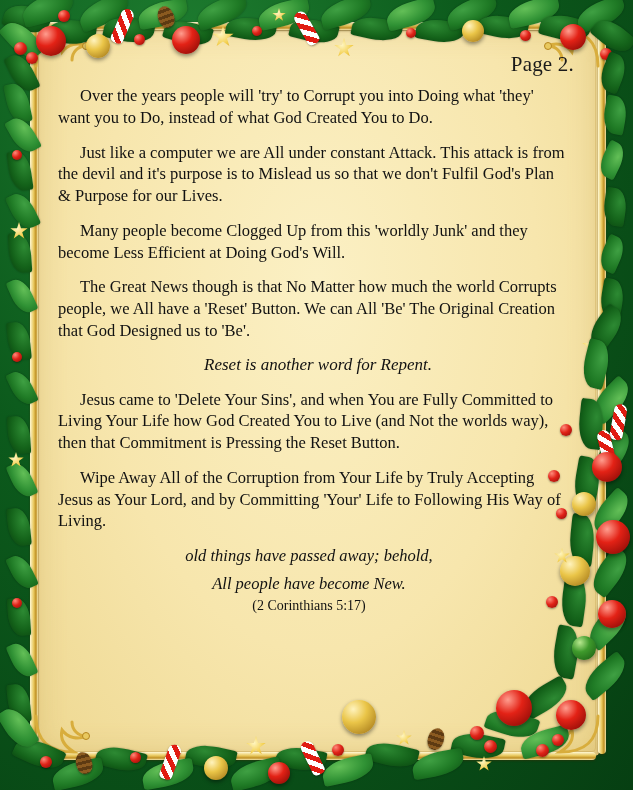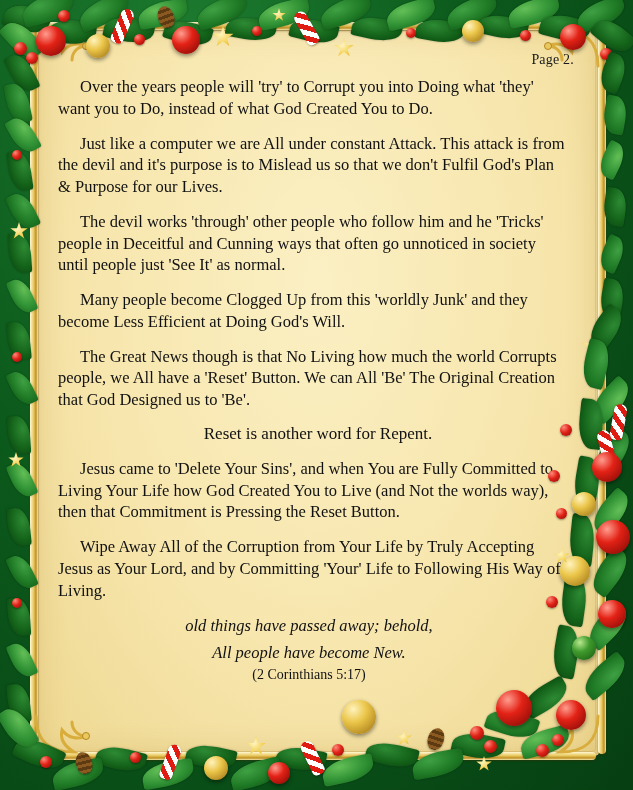--- a/index.html
+++ b/index.html
@@ -87,34 +87,35 @@
   
   #content {
     position: absolute;
     left: 58px;
     top: 52px;
     width: 520px;
     height: 680px;
   }
   .page-label {
     text-align: right;
-    font-size: 14px;
+    font-size: 21px;
     color: #1a1a1a;
     letter-spacing: 0.2px;
     margin: 0 4px 8px 0;
   }
   .para {
     font-size: 16.5px;
     line-height: 1.32;
     color: #111111;
     margin: 0 0 13px 0;
     text-indent: 22px;
     padding-right: 10px;
   }
   .center-italic {
+    font-style: italic;
     text-align: center;
     font-size: 17px;
     color: #111;
     margin: 2px 0 14px 0;
     text-indent: 0;
   }
   .verse {
     font-style: italic;
     text-align: center;
     font-size: 16.5px;
@@ -227,23 +228,22 @@
   <svg class="flourish fl-br" viewBox="0 0 72 42">
     <path d="M2,40 C2,14 16,4 40,4 C30,10 26,18 28,26 C34,18 44,16 52,20 C44,20 38,26 38,34" fill="none" stroke="#d8ad3c" stroke-width="3" stroke-linecap="round"></path>
     <circle cx="52" cy="20" r="3.5" fill="#e9c95f" stroke="#b5861f" stroke-width="1"></circle>
   </svg>
 
   <div id="content">
     <div class="page-label">Page 2.</div>
 
     <p class="para">Over the years people will 'try' to Corrupt you into Doing what 'they' want you to Do, instead of what God Created You to Do.</p>
     <p class="para">Just like a computer we are All under constant Attack. This attack is from the devil and it's purpose is to Mislead us so that we don't Fulfil God's Plan &amp; Purpose for our Lives.</p>
-    <p class="para">The devil works 'through' other people who follow him and he 'Tricks' people in Deceitful and Cunning ways that often go unnoticed in society until people just 'See It' as normal.</p>
     <p class="para">Many people become Clogged Up from this 'worldly Junk' and they become Less Efficient at Doing God's Will.</p>
-    <p class="para">The Great News though is that No Living how much the world Corrupts people, we All have a 'Reset' Button. We can All 'Be' The Original Creation that God Designed us to 'Be'.</p>
+    <p class="para">The Great News though is that No Matter how much the world Corrupts people, we All have a 'Reset' Button. We can All 'Be' The Original Creation that God Designed us to 'Be'.</p>
 
     <p class="center-italic">Reset is another word for Repent.</p>
 
     <p class="para">Jesus came to 'Delete Your Sins', and when You are Fully Committed to Living Your Life how God Created You to Live (and Not the worlds way), then that Commitment is Pressing the Reset Button.</p>
     <p class="para">Wipe Away All of the Corruption from Your Life by Truly Accepting Jesus as Your Lord, and by Committing 'Your' Life to Following His Way of Living.</p>
 
     <p class="verse">old things have passed away; behold,</p>
     <p class="verse">All people have become New.</p>
     <p class="verse-ref">(2 Corinthians 5:17)</p>
   </div>

